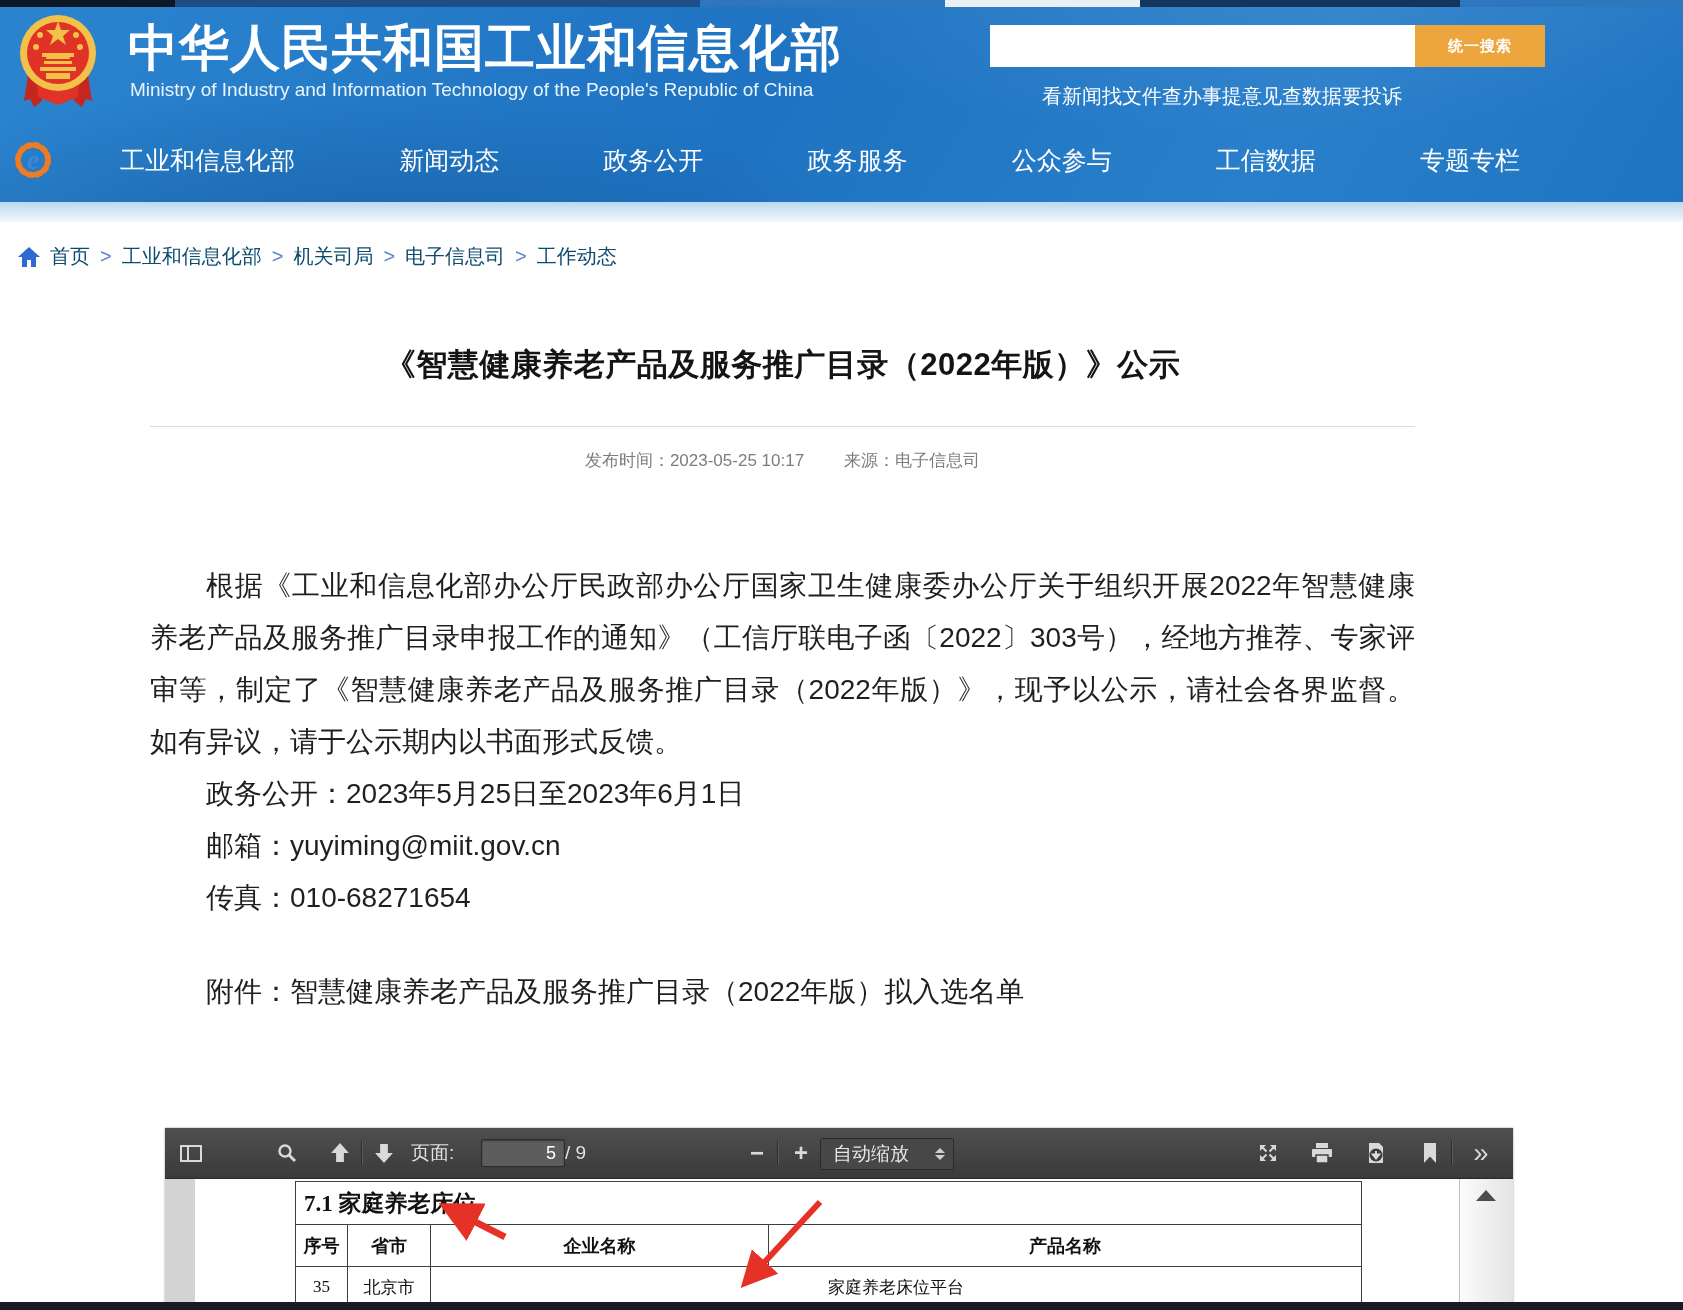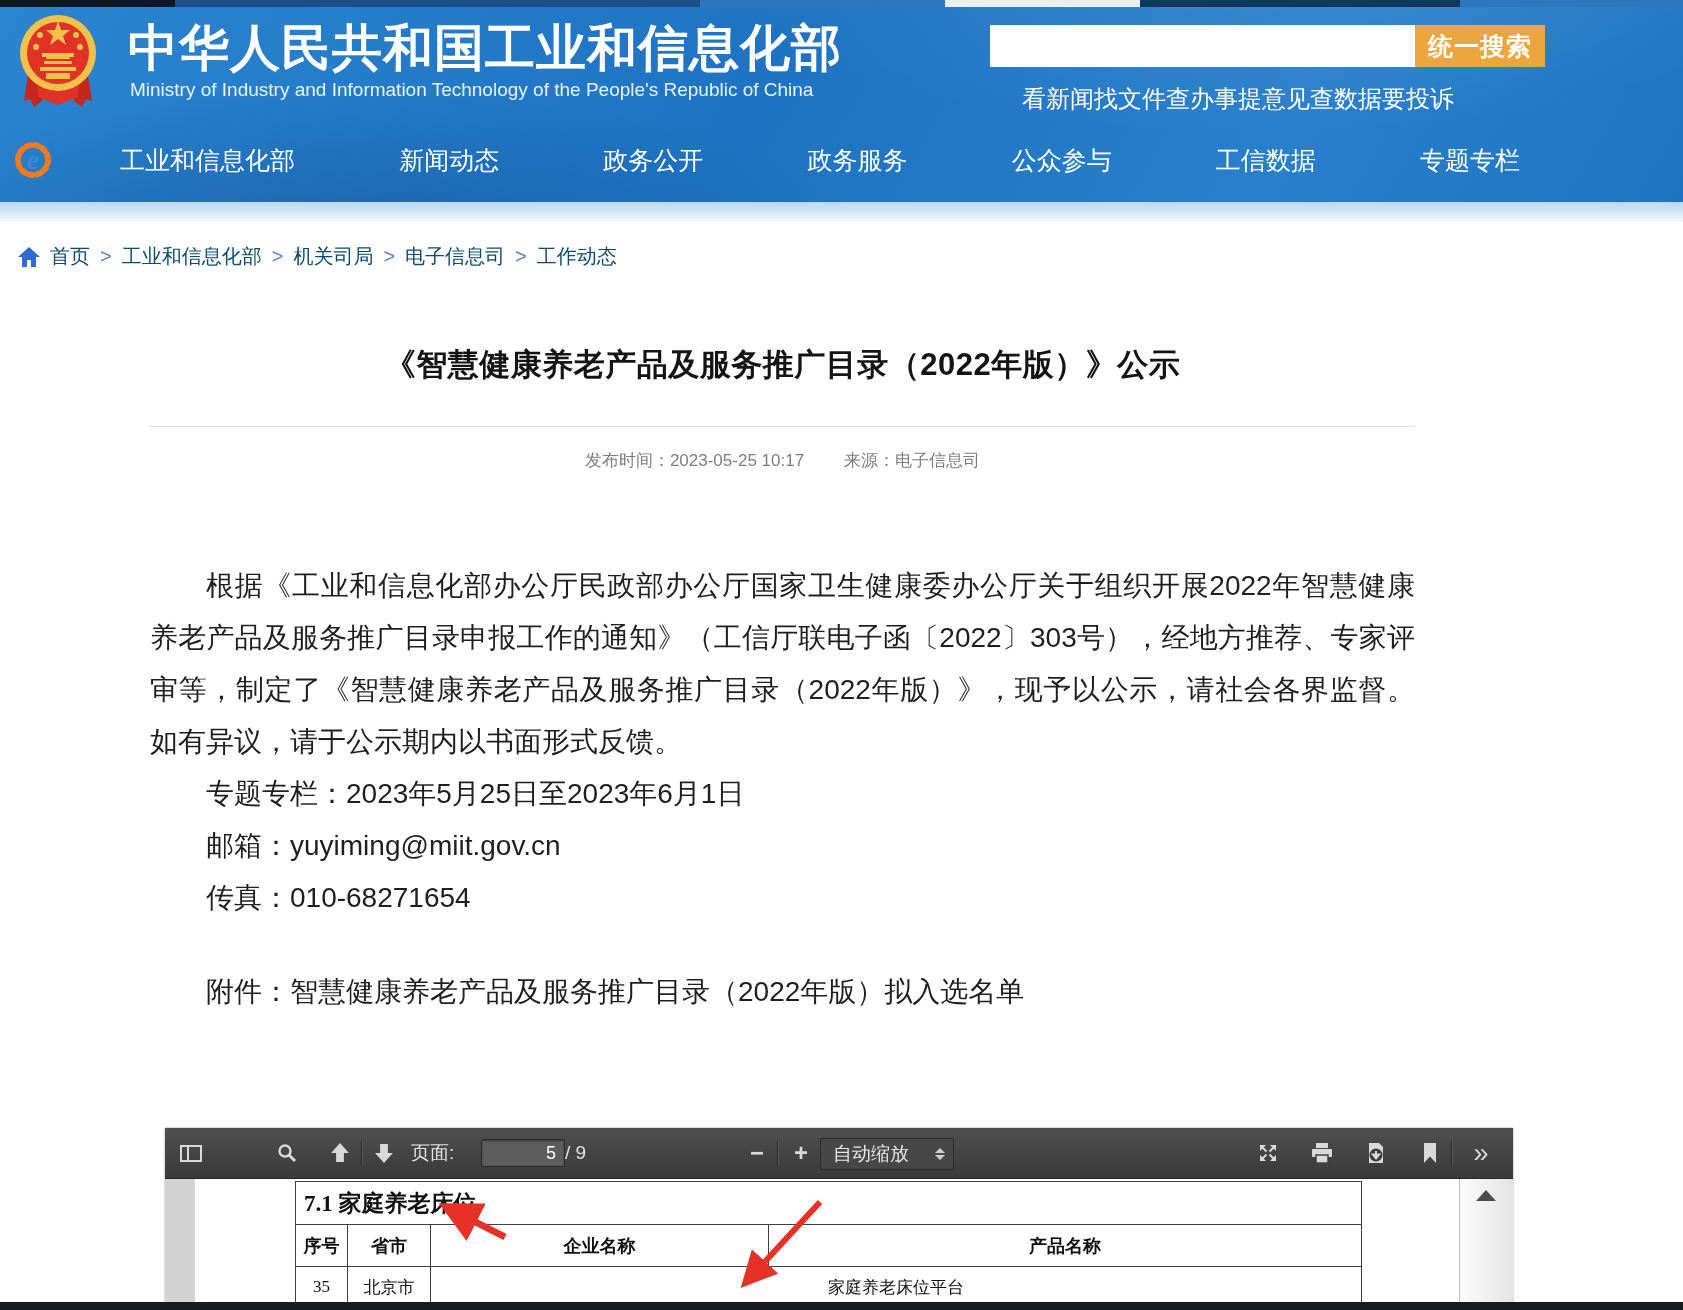--- a/index.html
+++ b/index.html
@@ -19,24 +19,24 @@
       radial-gradient(ellipse 1000px 360px at 75% -40%, rgba(255,255,255,.10), rgba(255,255,255,0) 60%),
       linear-gradient(120deg,#2c84cf 0%,#1e73c2 45%,#2a7fca 75%,#1f74c1 100%);}
   .header::after{content:"";position:absolute;left:0;bottom:0;width:100%;height:20px;
     background:linear-gradient(#b9d8ee,#f2f8fd);}
   .emblem{position:absolute;left:16px;top:2px;width:84px;height:106px;}
   .site-title{position:absolute;left:128px;top:8px;font-size:50px;font-weight:bold;color:#fff;
     letter-spacing:1px;white-space:nowrap;}
   .site-subtitle{position:absolute;left:130px;top:72px;font-size:19px;color:#eaf4fd;white-space:nowrap;}
   .search-box{position:absolute;left:990px;top:18px;width:555px;height:42px;display:flex;}
   .search-input{flex:1;border:none;outline:none;height:42px;padding:0 10px;font-size:18px;background:#fff;}
-  .search-btn{width:130px;height:42px;border:none;background:#eda63e;color:#fff;font-size:25px;
+  .search-btn{width:130px;height:42px;border:none;background:#eda63e;color:#fff;font-size:15px;
     font-weight:bold;cursor:pointer;font-family:inherit;letter-spacing:1px;}
   .quick-links{position:absolute;left:990px;top:76px;width:464px;display:flex;
-    justify-content:flex-end;font-size:24px;color:#fff;}
+    justify-content:center;font-size:20px;color:#fff;}
   .quick-links span{cursor:pointer;white-space:nowrap;}
   .nav-row{position:absolute;left:0;top:122px;width:1683px;height:62px;display:flex;align-items:center;}
   .nav-logo{position:absolute;left:12px;top:10px;width:42px;height:42px;}
   .nav-items{margin-left:120px;margin-right:163px;flex:1;display:flex;justify-content:space-between;
     font-size:25px;color:#fff;}
   .nav-items span{cursor:pointer;white-space:nowrap;}
 
   
   .breadcrumb{position:absolute;left:18px;top:243px;display:flex;align-items:center;gap:10px;
     font-size:20px;color:#3a6fc7;}
@@ -180,21 +180,21 @@
   </div>
 
   <div class="article">
     <h1 class="article-title">《智慧健康养老产品及服务推广目录（2022年版）》公示</h1>
     <hr class="article-divider">
     <div class="article-meta">
       <span>发布时间：</span><span>2023-05-25 10:17</span><span class="meta-gap"></span><span>来源：</span><span>电子信息司</span>
     </div>
     <div class="article-body">
       <p>根据《工业和信息化部办公厅民政部办公厅国家卫生健康委办公厅关于组织开展2022年智慧健康养老产品及服务推广目录申报工作的通知》（工信厅联电子函〔2022〕303号），经地方推荐、专家评审等，制定了《智慧健康养老产品及服务推广目录（2022年版）》，现予以公示，请社会各界监督。如有异议，请于公示期内以书面形式反馈。</p>
-      <p>专题专栏：2023年5月25日至2023年6月1日</p>
+      <p>政务公开：2023年5月25日至2023年6月1日</p>
       <p>邮箱：yuyiming@miit.gov.cn</p>
       <p>传真：010-68271654</p>
       <p class="attachment">附件：智慧健康养老产品及服务推广目录（2022年版）拟入选名单</p>
     </div>
   </div>
 
   <div class="pdf-viewer">
     <div class="pdf-toolbar">
 
       <div class="tb" style="left:12px;width:28px;">

